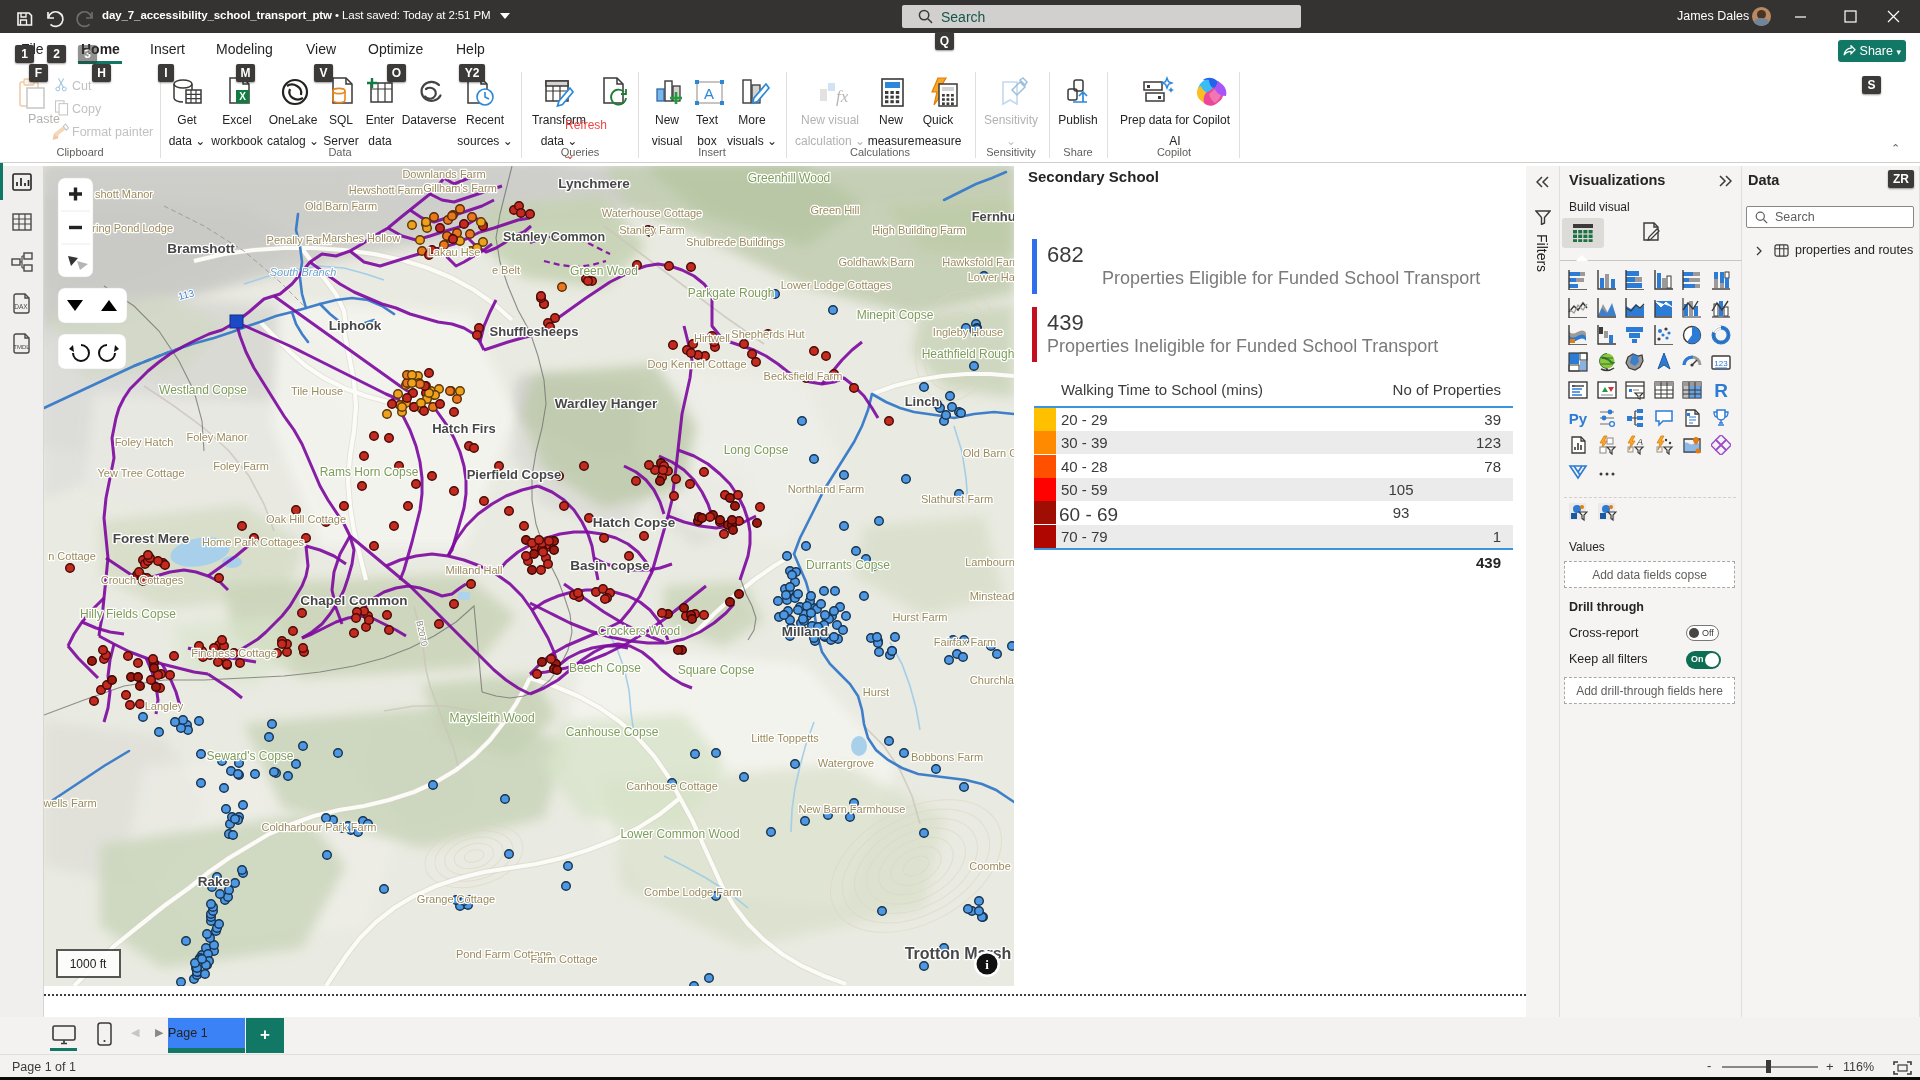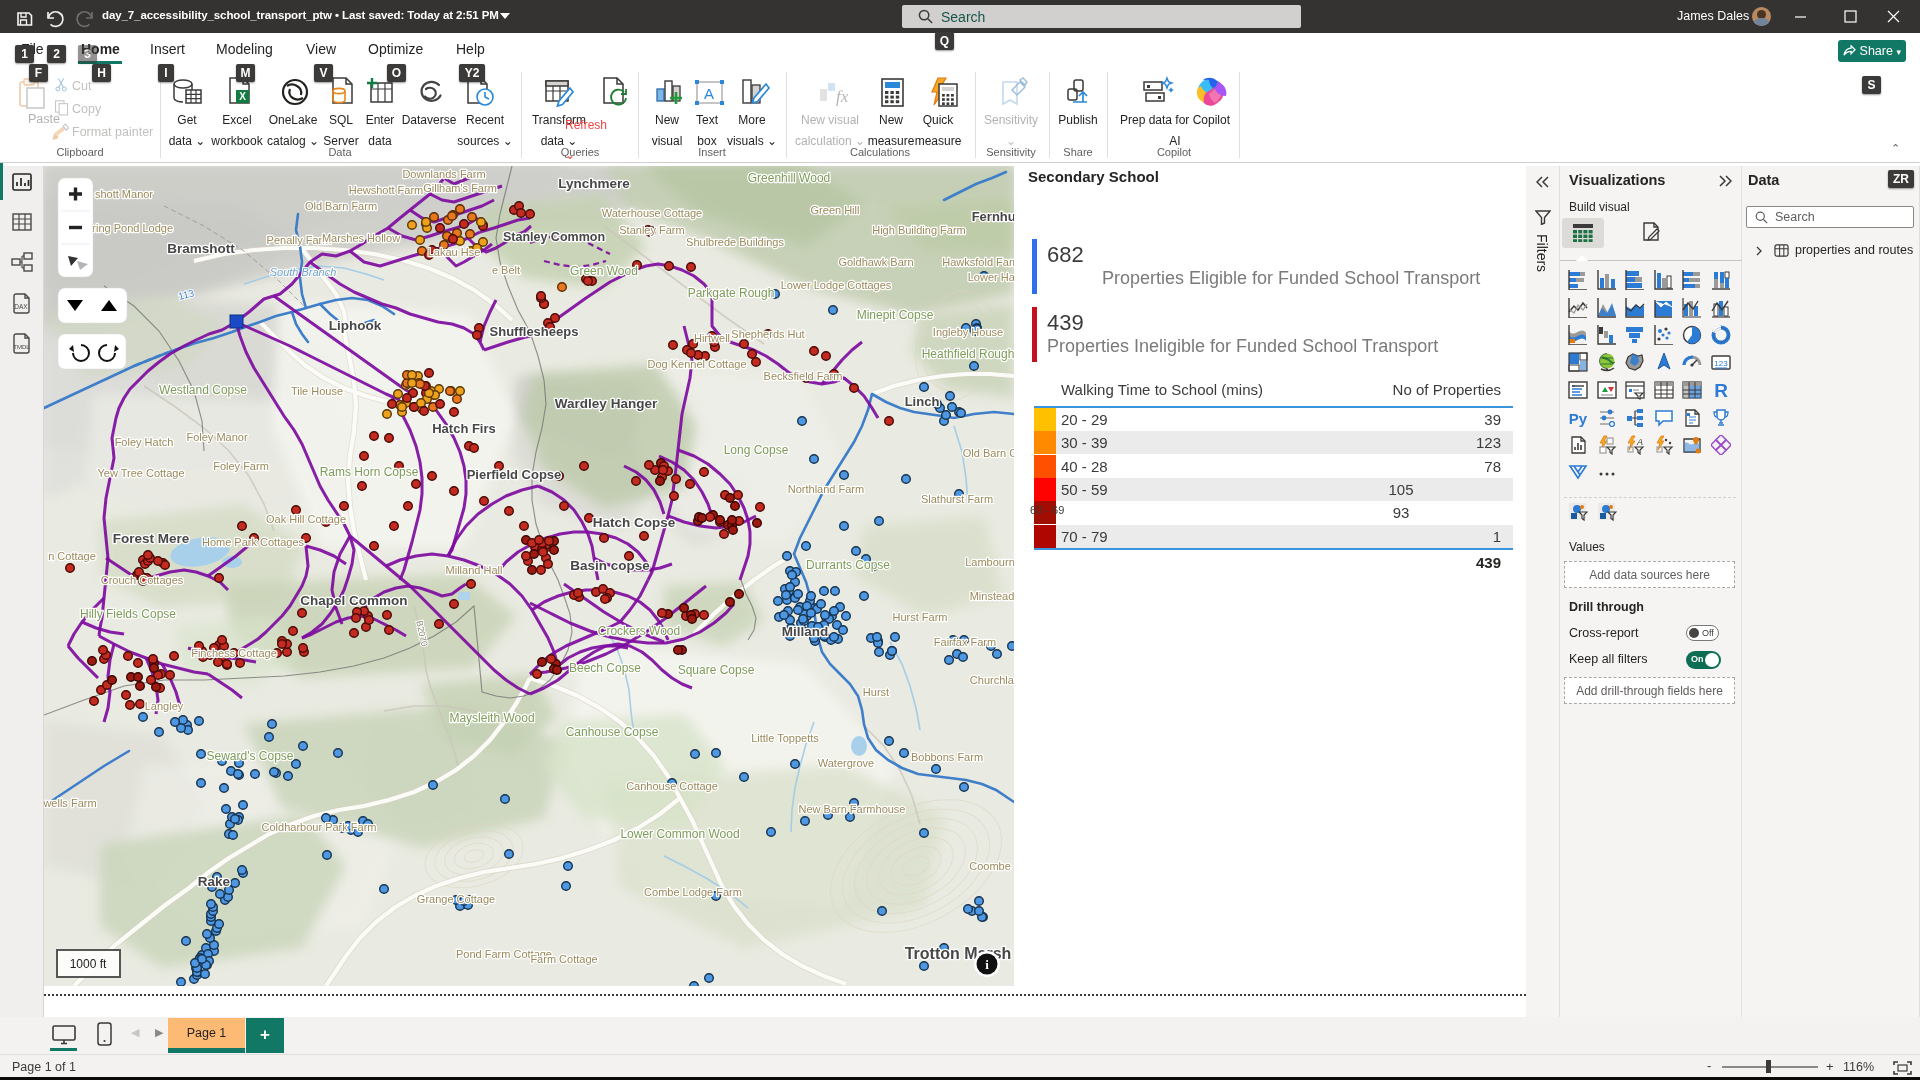--- a/index.html
+++ b/index.html
@@ -19,21 +19,21 @@
  <svg width="120" height="33" style="position:absolute;left:0;top:0">
   <g fill="none" stroke="#f5f5f5" stroke-width="1.6">
    <path d="M18 13h11l2.5 2.5V25H18z"></path>
         <path d="M21 13v4h5v-4M20.5 25v-5h6v5" stroke-width="1.3"></path>
    <path d="M48 12v6h6" stroke="#efefef" stroke-width="1.7"></path>
         <path d="M48.5 17.5a7.3 7.3 0 1 1 2 6.8" stroke="#efefef" stroke-width="1.7"></path>
    <path d="M92 12v6h-6" stroke="#6e6c6a" stroke-width="1.7"></path>
         <path d="M91.5 17.5a7.3 7.3 0 1 0-2 6.8" stroke="#6e6c6a" stroke-width="1.7"></path>
   </g>
  </svg>
- <div style="position:absolute;left:102px;top:9px;font-size:11.5px;font-weight:700;letter-spacing:-0.1px;color:#ffffff">day_7_accessibility_school_transport_ptw <span style="font-weight:700">• Last saved: Today at 2:51 PM</span></div>
+ <div style="position:absolute;left:102px;top:9px;font-size:11.5px;font-weight:700;letter-spacing:-0.1px;color:#ffffff">day_7_accessibility_school_transport_ptw <span style="font-weight:400">• Last saved: Today at 2:51 PM</span></div>
  <div style="position:absolute;left:500px;top:13px;width:0;height:0;border-left:5px solid transparent;border-right:5px solid transparent;border-top:6px solid #fff"></div>
  <div class="searchbox"><svg width="15" height="15" viewBox="0 0 16 16" style="margin:0 8px 0 0">
         <circle cx="6.5" cy="6.5" r="5" fill="none" stroke="#3b3a39" stroke-width="1.6"></circle>
         <path d="M10.5 10.5L15 15" stroke="#3b3a39" stroke-width="1.6"></path>
       </svg>Search</div>
  <div style="position:absolute;left:1677px;top:9px;font-size:12.5px;color:#ffffff">James Dales</div>
  <div style="position:absolute;left:1752px;top:7px;width:19px;height:19px;border-radius:50%;background:#b98a62;overflow:hidden">
    <div style="position:absolute;left:5px;top:3px;width:9px;height:9px;border-radius:50%;background:#4a3423"></div>
    <div style="position:absolute;left:2px;top:11px;width:15px;height:9px;border-radius:50% 50% 0 0;background:#70859c"></div>
  </div>
@@ -1130,21 +1130,21 @@
     <div style="position:absolute;left:1017px;top:268px;font-size:15px;color:#3b3b3b">30 - 39</div>
     <div style="position:absolute;left:1257px;top:268px;width:200px;text-align:right;font-size:15px;color:#3b3b3b">123</div>
     <div style="position:absolute;left:990px;top:289px;width:22px;height:23px;background:#FF5000"></div>
     <div style="position:absolute;left:1017px;top:292px;font-size:15px;color:#3b3b3b">40 - 28</div>
     <div style="position:absolute;left:1257px;top:292px;width:200px;text-align:right;font-size:15px;color:#3b3b3b">78</div>
     <div style="position:absolute;left:1012px;top:312px;width:457px;height:23px;background:#ebebeb"></div>
     <div style="position:absolute;left:990px;top:312px;width:22px;height:23px;background:#FE0202"></div>
     <div style="position:absolute;left:1017px;top:315px;font-size:15px;color:#3b3b3b">50 - 59</div>
     <div style="position:absolute;left:1257px;top:315px;width:200px;text-align:center;font-size:15px;color:#3b3b3b">105</div>
     <div style="position:absolute;left:990px;top:335px;width:22px;height:23px;background:#A00D02"></div>
-    <div style="position:absolute;left:986px;top:338px;font-size:11px;color:#3b3b3b">60 - 69</div>
+    <div style="position:absolute;left:1015px;top:338px;font-size:19px;color:#3b3b3b">60 - 69</div>
     <div style="position:absolute;left:1257px;top:338px;width:200px;text-align:center;font-size:15px;color:#3b3b3b">93</div>
     <div style="position:absolute;left:1012px;top:359px;width:457px;height:23px;background:#ebebeb"></div>
     <div style="position:absolute;left:990px;top:359px;width:22px;height:23px;background:#B00602"></div>
     <div style="position:absolute;left:1017px;top:362px;font-size:15px;color:#3b3b3b">70 - 79</div>
     <div style="position:absolute;left:1257px;top:362px;width:200px;text-align:right;font-size:15px;color:#3b3b3b">1</div>
     <div style="position:absolute;left:990px;top:382px;width:479px;height:2px;background:#3b94de"></div>
     <div style="position:absolute;left:1257px;top:388px;width:200px;text-align:right;font-size:15px;font-weight:700;color:#252423">439</div>
     <div style="position:absolute;left:0px;top:828px;width:1482px;height:0;border-top:2px dotted #3c3c3c"></div>
   </div>
 <div style="position:absolute;left:1526px;top:166px;width:34px;height:888px;background:#f5f4f2;border-right:1px solid #e1dfdd">
@@ -1451,21 +1451,21 @@
     </svg>
     <svg width="20" height="20" viewBox="0 0 20 20" style="position:absolute;left:37px;top:336px">
       <rect x="1" y="1" width="17" height="17" fill="#ece9e6"></rect>
       <circle cx="9" cy="7" r="4" fill="#2c7bd4"></circle>
       <rect x="3" y="11" width="6" height="6" fill="#1a5a9e"></rect>
       <path d="M11 10h8l-3 3v5l-2-1.5V13z" fill="#fff" stroke="#3b3a39" stroke-width="1.2"></path>
       <circle cx="14" cy="5" r="2" fill="#e07c10"></circle>
     </svg>
     <div style="position:absolute;left:4px;top:331px;width:172px;border-top:1px dashed #d2d0ce"></div>
     <div style="position:absolute;left:9px;top:374px;font-size:12px;color:#252423">Values</div>
-    <div class="dashbox" style="top:395px">Add data sources here</div>
+    <div class="dashbox" style="top:395px">Add data fields copse</div>
     <div style="position:absolute;left:9px;top:434px;font-size:12.5px;font-weight:700;color:#252423">Drill through</div>
     <div style="position:absolute;left:9px;top:460px;font-size:12.5px;color:#252423">Cross-report</div>
     <div style="position:absolute;left:126px;top:459px;width:33px;height:16px;border:1px solid #7a7876;border-radius:9px;background:#fff">
       <div style="position:absolute;left:2px;top:2px;width:10px;height:10px;border-radius:50%;background:#484644"></div>
       <div style="position:absolute;left:15px;top:2px;font-size:9px;color:#3b3a39">Off</div>
     </div>
     <div style="position:absolute;left:9px;top:486px;font-size:12.5px;color:#252423">Keep all filters</div>
     <div style="position:absolute;left:126px;top:485px;width:35px;height:18px;border-radius:9px;background:#0e6e54">
       <div style="position:absolute;right:2px;top:2px;width:14px;height:14px;border-radius:50%;background:#fff"></div>
       <div style="position:absolute;left:5px;top:3px;font-size:9px;font-weight:700;color:#fff">On</div>
@@ -1496,21 +1496,21 @@
       <rect x="1" y="1" width="22" height="14" rx="1.5" fill="none" stroke="#3b3a39" stroke-width="1.6"></rect>
       <path d="M9 18.5h6M12 15v3" stroke="#3b3a39" stroke-width="1.6"></path>
     </svg>
  <div style="position:absolute;left:50px;top:31px;width:27px;height:3px;background:#117865"></div>
  <svg width="15" height="24" viewBox="0 0 15 24" style="position:absolute;left:97px;top:5px">
       <rect x="1" y="1" width="13" height="22" rx="2.5" fill="none" stroke="#3b3a39" stroke-width="1.5"></rect>
       <circle cx="7.5" cy="19" r="1.1" fill="#3b3a39"></circle>
     </svg>
  <div style="position:absolute;left:131px;top:9px;font-size:11px;color:#c8c6c4">◀</div>
  <div style="position:absolute;left:155px;top:9px;font-size:11px;color:#8a8886">▶</div>
- <div style="position:absolute;left:168px;top:1px;width:77px;height:31px;background:#fdba74;text-align:center;font-size:12.5px;color:#252423;line-height:31px">Page 1</div>
+ <div style="position:absolute;left:168px;top:1px;width:77px;height:31px;background:#3b82f6;font-size:12.5px;color:#252423;line-height:31px">Page 1</div>
  <div style="position:absolute;left:168px;top:31px;width:77px;height:5px;background:#117865"></div>
  <div style="position:absolute;left:246px;top:1px;width:38px;height:35px;background:#117865;color:#fff;text-align:center;font-size:17px;font-weight:700;line-height:33px">+</div>
 </div>
 <div class="statusbar">
  <div style="position:absolute;left:12px;top:5px;font-size:12.5px;color:#3b3a39">Page 1 of 1</div>
  <div style="position:absolute;left:1707px;top:3px;font-size:13px;color:#3b3a39">-</div>
  <div style="position:absolute;left:1722px;top:11px;width:96px;height:1.5px;background:#8a8886"></div>
  <div style="position:absolute;left:1766px;top:5px;width:5px;height:13px;background:#3b3a39"></div>
  <div style="position:absolute;left:1826px;top:4px;font-size:13px;color:#3b3a39">+</div>
  <div style="position:absolute;left:1843px;top:5px;font-size:12.5px;color:#3b3a39">116%</div>

